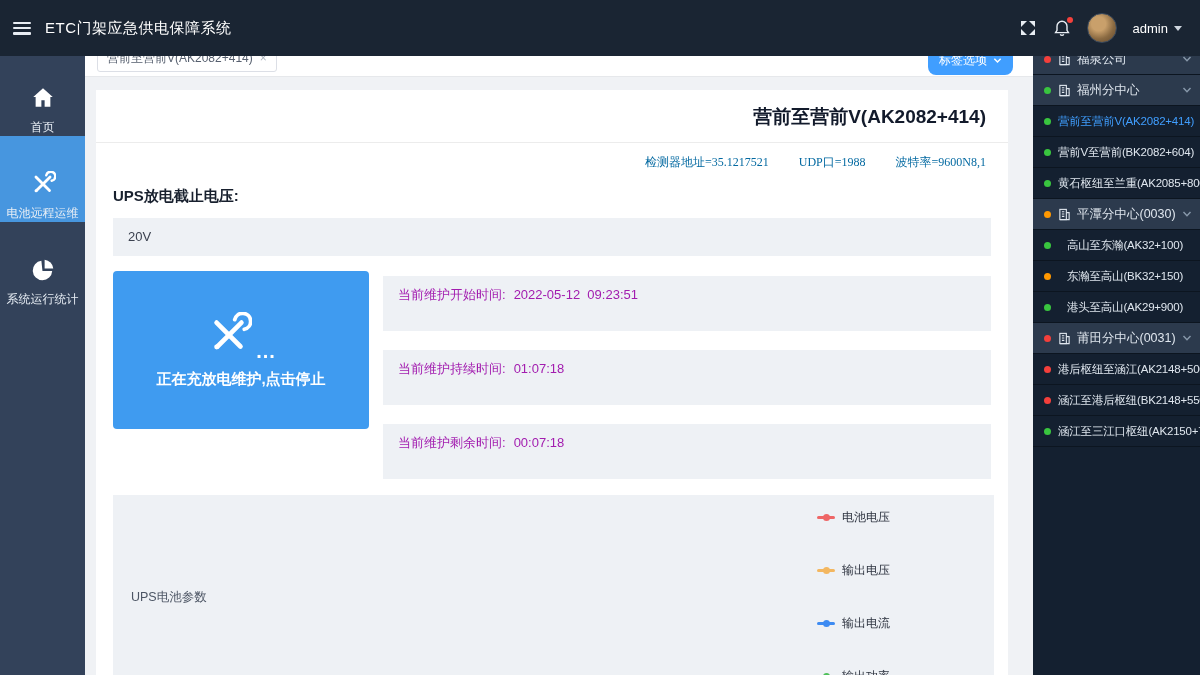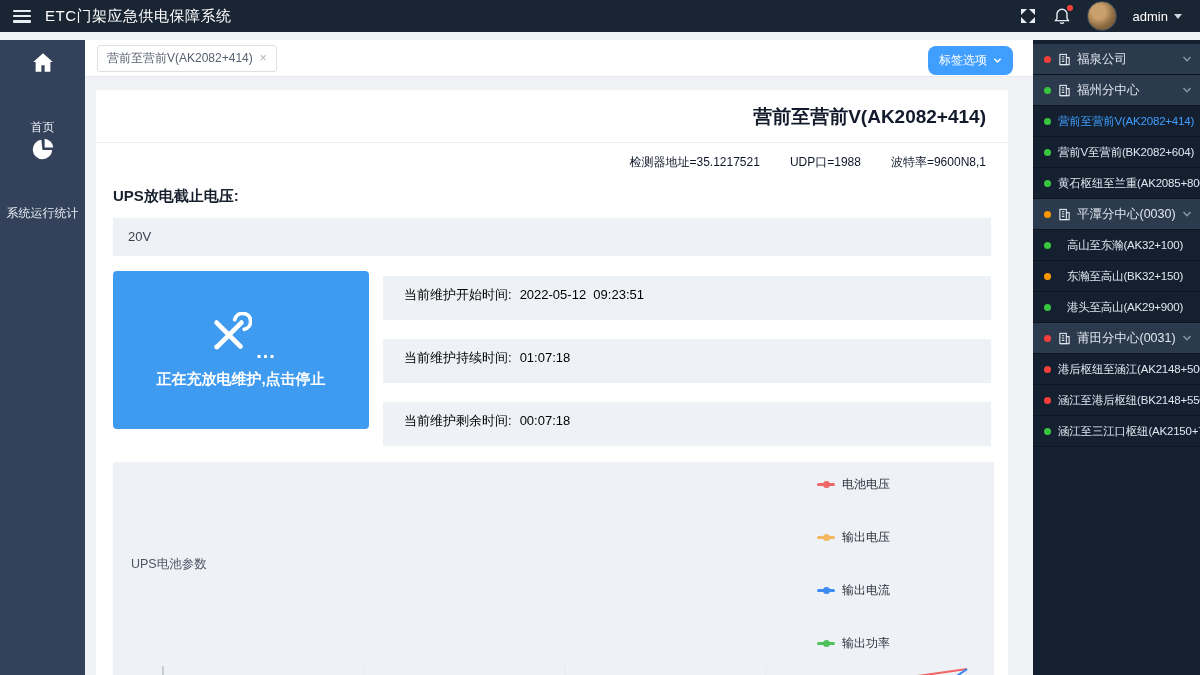--- a/index.html
+++ b/index.html
@@ -1,41 +1,41 @@
 <!DOCTYPE html>
 <html><head>
 <meta charset="utf-8">
 <style>
   * { margin:0; padding:0; box-sizing:border-box; }
   html,body { width:1200px; height:675px; overflow:hidden;
     font-family:"Liberation Sans","DejaVu Sans",sans-serif; background:#f0f2f5; }
 
   
-  .topbar { position:absolute; left:0; top:0; width:1200px; height:32px;
+  .topbar { position:absolute; left:0; top:0; width:1200px; height:56px;
     background:#1a2533; display:flex; align-items:center; color:#fff; z-index:5; }
   .hamburger { width:18px; height:13px; margin:0 14px 0 13px; display:flex;
     flex-direction:column; justify-content:space-between; cursor:pointer; }
   .hamburger i { display:block; height:2.5px; background:#e8edf3; border-radius:1px; }
   .app-title { font-size:15px; letter-spacing:.5px; font-weight:500; }
   .topbar-right { margin-left:auto; display:flex; align-items:center; gap:16px; padding-right:18px; }
   .tb-icon { width:18px; height:18px; position:relative; cursor:pointer; }
   .bell-dot { position:absolute; right:-2px; top:-2px; width:6px; height:6px;
     border-radius:50%; background:#f5413c; }
   .avatar { width:30px; height:30px; border-radius:50%; cursor:pointer;
     background:radial-gradient(circle at 38% 35%, #c9a06b 0 28%, #8a6a42 60%, #5f462c 100%);
     border:1px solid #3a4a5e; }
   .admin-wrap { display:flex; align-items:center; gap:6px; cursor:pointer; font-size:13px; }
   .caret-down { width:0; height:0; border-left:4px solid transparent;
     border-right:4px solid transparent; border-top:5px solid #cfd6df; }
 
   
   .lsidebar { position:absolute; left:0; top:40px; width:85px; height:635px;
     background:#33425a; padding-top:10px; }
   .ls-item { height:86px; display:flex; flex-direction:column; align-items:center;
-    justify-content:space-between; gap:8px; color:#e8eef5; font-size:12px; cursor:pointer; }
+    justify-content:flex-end; gap:8px; color:#e8eef5; font-size:12px; cursor:pointer; }
   .ls-item svg { width:26px; height:26px; }
   .ls-item.active { background:#4796df; }
 
   
   .rsidebar { position:absolute; left:1033px; top:40px; width:167px; height:635px;
     background:#142030; padding-top:4px; overflow:hidden; }
   .tree-row { height:31px; display:flex; align-items:center; font-size:12px;
     color:#dfe6ee; cursor:pointer; border-bottom:1px solid #0c1520; padding:0 8px; }
   .tree-row.parent { background:#2c3a4d; font-size:12.5px; }
   .tree-row .dot { width:7px; height:7px; border-radius:50%; flex:0 0 auto; margin:0 7px 0 3px; }
@@ -56,37 +56,37 @@
   .tag-options-btn { position:absolute; right:20px; top:6px; background:#409eff;
     color:#fff; border:none; border-radius:8px; font-size:12px; padding:6px 11px;
     display:flex; align-items:center; gap:6px; cursor:pointer;
     font-family:inherit; }
   .tag-options-btn svg { width:9px; height:9px; }
 
   .card { position:absolute; left:11px; top:50px; width:912px; height:600px;
     background:#fff; overflow:hidden; }
   .page-title { text-align:right; font-size:19px; font-weight:700; color:#121a2b;
     padding:14px 22px 12px; border-bottom:1px solid #ececec; }
-  .meta-row { text-align:right; padding:11px 22px 6px; font-size:12px; color:#0f172a; }
+  .meta-row { text-align:right; padding:11px 22px 6px; font-size:12px; color:#0369a1;font-family:Liberation Serif, serif; }
   .meta-row span { margin-left:30px; }
   .section-label { font-size:15px; font-weight:700; color:#18202e; padding:10px 17px 12px; }
   .value-bar { margin:0 17px; background:#eef1f5; height:38px; line-height:38px;
     font-size:13px; color:#3c4250; padding-left:15px; }
 
   .maint-grid { margin:15px 17px 0; display:flex; gap:14px; }
   .maint-card { width:256px; height:158px; background:#3f9bf0; border-radius:4px;
     color:#fff; display:flex; flex-direction:column; align-items:center;
     justify-content:center; gap:12px; cursor:pointer; }
   .maint-icon-row { display:flex; align-items:flex-end; gap:4px; }
   .maint-icon-row svg { width:46px; height:46px; }
   .maint-dots { font-size:20px; font-weight:700; line-height:14px; letter-spacing:1px; }
   .maint-text { font-size:15px; font-weight:700; }
   .maint-rows { flex:1; display:flex; flex-direction:column; gap:19px; padding-top:5px; }
-  .info-row { height:44px; background:#eef1f5; line-height:38px; font-size:13px;
-    color:#000000; padding-left:21px; }
+  .info-row { height:55px; background:#eef1f5; line-height:38px; font-size:13px;
+    color:#a21caf; padding-left:15px; }
   .info-row .val { margin-left:8px; white-space:pre; }
 
   .chart-panel { margin:16px 14px 0 17px; background:#eef1f5; height:262px; }
   .chart-header { display:flex; align-items:center; padding:14px 18px 4px;gap:40px; }
   .chart-title { font-size:12.5px; color:#4c5564; }
   .legend { display:flex; gap:36px; margin:0 86px 0 auto;flex-direction:column; }
   .legend-item { display:flex; align-items:center; gap:7px; cursor:pointer; }
   .legend-item .lm { width:18px; height:2.5px; border-radius:2px; position:relative; }
   .legend-item .lm i { position:absolute; left:6px; top:-2px; width:7px; height:7px;
     border-radius:50%; display:block; }
@@ -126,20 +126,29 @@
     </div>
   </div>
 </div>
 
 <div class="lsidebar">
   <div class="ls-item">
     <svg viewBox="0 0 24 24" fill="#fff">
         <path d="M12 3 3 11h2.2v9h5.3v-6h3v6h5.3v-9H21z"></path>
       </svg>
     <span>首页</span>
+  </div>
+  <div class="ls-item active">
+    <svg viewBox="0 0 24 24" fill="none" stroke="#fff" stroke-width="2.6" stroke-linecap="round">
+      <path d="M5.5 5.5 18 18"></path>
+        <path d="M18.5 5.5 6 18"></path>
+      <path d="M20 9a4.2 4.2 0 1 0-5-5" stroke-width="2.2"></path>
+      <circle cx="5.6" cy="18.2" r="1.4" fill="#fff" stroke="none"></circle>
+    </svg>
+    <span>电池远程运维</span>
   </div>
   <div class="ls-item">
     <svg viewBox="0 0 24 24" fill="#fff">
       <path d="M10.5 3.5A9 9 0 1 0 20.5 13H11.5z"></path>
       <path d="M13.5 2.5a9 9 0 0 1 8 8h-8z"></path>
     </svg>
     <span>系统运行统计</span>
   </div>
 </div>
 

